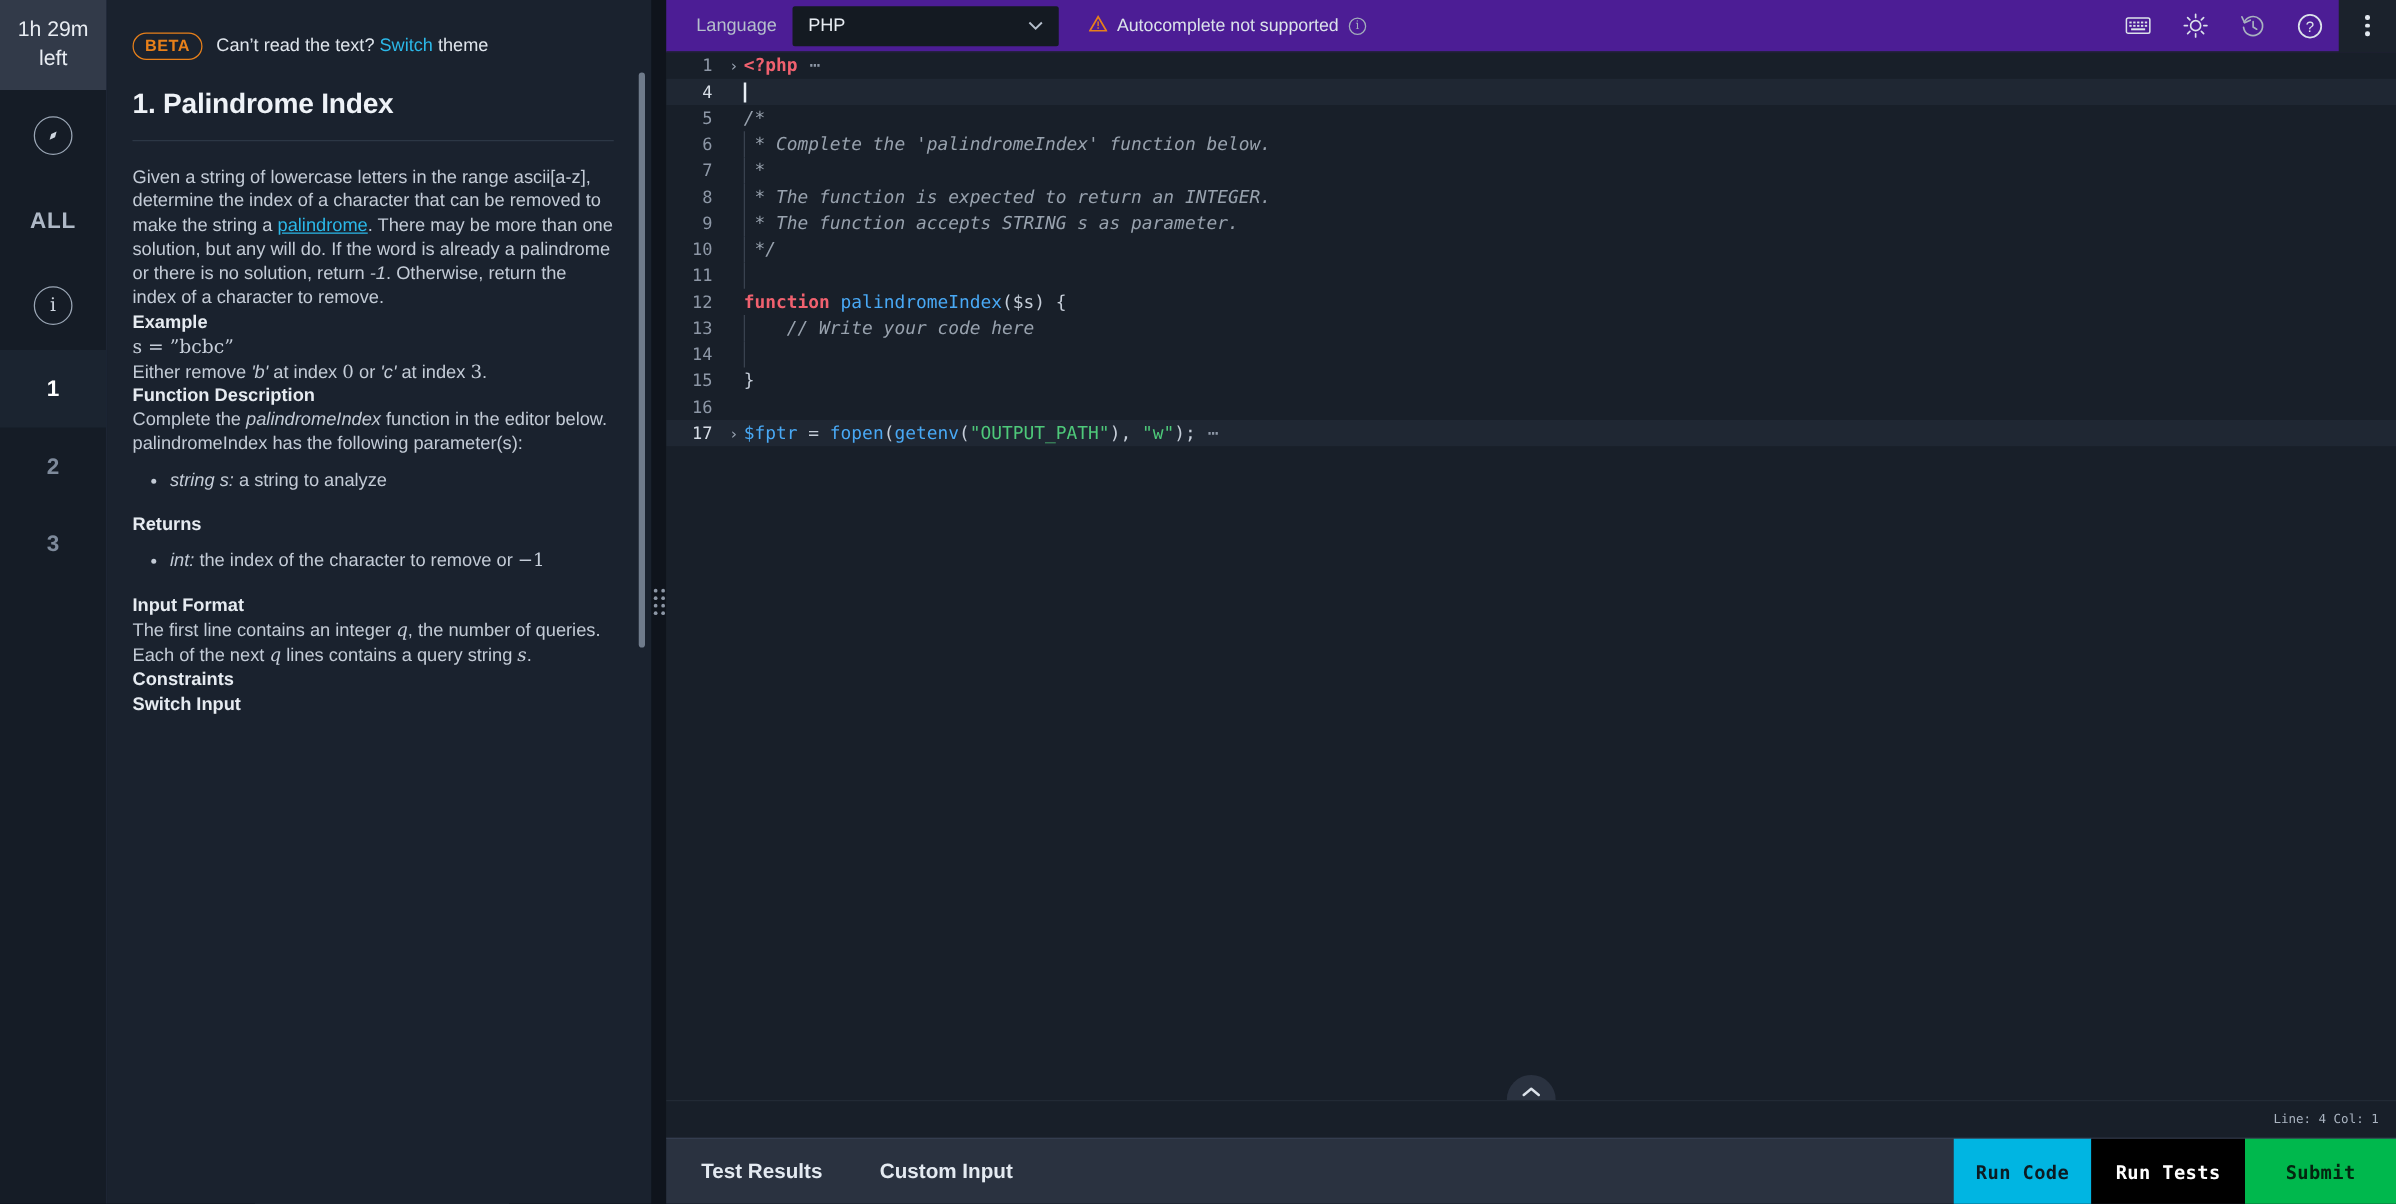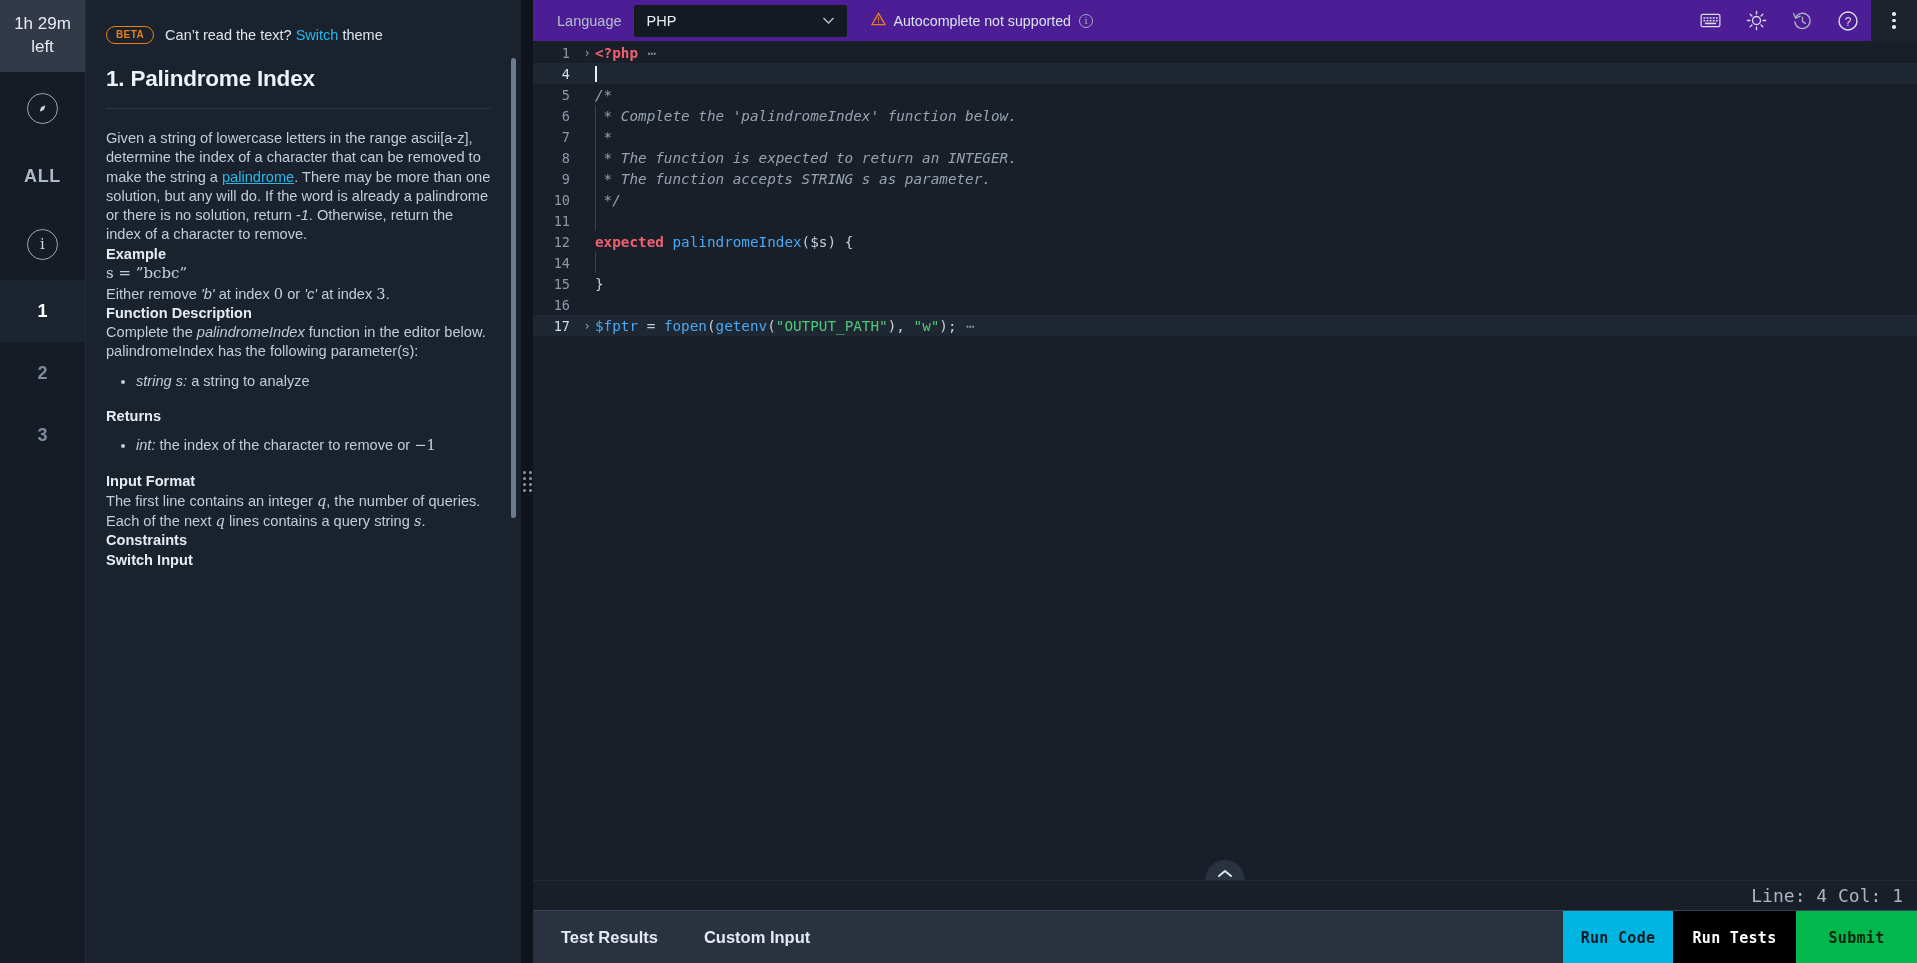--- a/index.html
+++ b/index.html
@@ -44,21 +44,21 @@
 
   
   .problem {
     width: 435px; flex: 0 0 435px; height: 963px;
     background: #1a222e; position: relative; overflow: hidden;
   }
   .prob-inner { padding: 26px 30px 0 20px; }
   .beta-row { display: flex; align-items: center; gap: 11px; margin-bottom: 22px; }
   .beta-badge {
     border: 1.6px solid #e8801a; color: #e8801a;
-    border-radius: 14px; font-size: 10px; font-weight: 700;
+    border-radius: 14px; font-size: 13px; font-weight: 700;
     padding: 2px 9px 3px; letter-spacing: .4px;
   }
   .beta-txt { color: #dfe5ec; font-size: 14.5px; }
   .beta-txt a { color: #2bb8e8; text-decoration: none; }
   h1.ptitle {
     color: #eef2f7; font-size: 22.5px; font-weight: 700;
     letter-spacing: -.2px; padding-bottom: 16px;
     border-bottom: 1px solid #2c3745; margin-bottom: 20px;
   }
   .ptext { color: #c3cbd6; font-size: 14.6px; line-height: 1.32; }
@@ -163,21 +163,21 @@
     background: #2a3240; display: flex; align-items: flex-start;
     justify-content: center; padding-top: 9px; color: #dbe2ea;
     font-size: 13px; cursor: pointer; z-index: 5;
   }
   .status-bar {
     height: 30px; flex: 0 0 30px; background: #181f29;
     display: flex; align-items: center; justify-content: flex-end;
     padding-right: 14px; border-top: 1px solid #222a35; position: relative;
   }
   .linecol {
-    color: #aab4c1; font-size: 18px; font-family: "DejaVu Sans Mono", monospace;
+    color: #aab4c1; font-size: 10px; font-family: "DejaVu Sans Mono", monospace;
   }
   
   .bottom-bar {
     height: 53px; flex: 0 0 53px; background: #2a3240;
     display: flex; align-items: stretch; border-top: 1px solid #394254;
   }
   .bb-tabs { display: flex; align-items: center; padding-left: 28px; gap: 46px; }
   .bb-tab {
     color: #e4eaf1; font-size: 16.5px; font-weight: 700; cursor: pointer;
   }
@@ -397,21 +397,27 @@
           </div>
           <div class="cline">
             <span class="ln">11</span>
             <span class="fold"></span>
             <span class="indentguide"></span>
             <span class="ctext"></span>
           </div>
           <div class="cline">
             <span class="ln">12</span>
             <span class="fold"></span>
-            <span class="ctext"><span class="t-kw">expected</span><span class="t-var"> </span><span class="t-fn">palindromeIndex</span><span class="t-var">($s) {</span></span>
+            <span class="ctext"><span class="t-kw">function</span><span class="t-var"> </span><span class="t-fn">palindromeIndex</span><span class="t-var">($s) {</span></span>
+          </div>
+          <div class="cline">
+            <span class="ln">13</span>
+            <span class="fold"></span>
+            <span class="indentguide"></span>
+            <span class="ctext"><span class="t-cm">    // Write your code here</span></span>
           </div>
           <div class="cline">
             <span class="ln">14</span>
             <span class="fold"></span>
             <span class="indentguide"></span>
             <span class="ctext"></span>
           </div>
           <div class="cline">
             <span class="ln">15</span>
             <span class="fold"></span>

